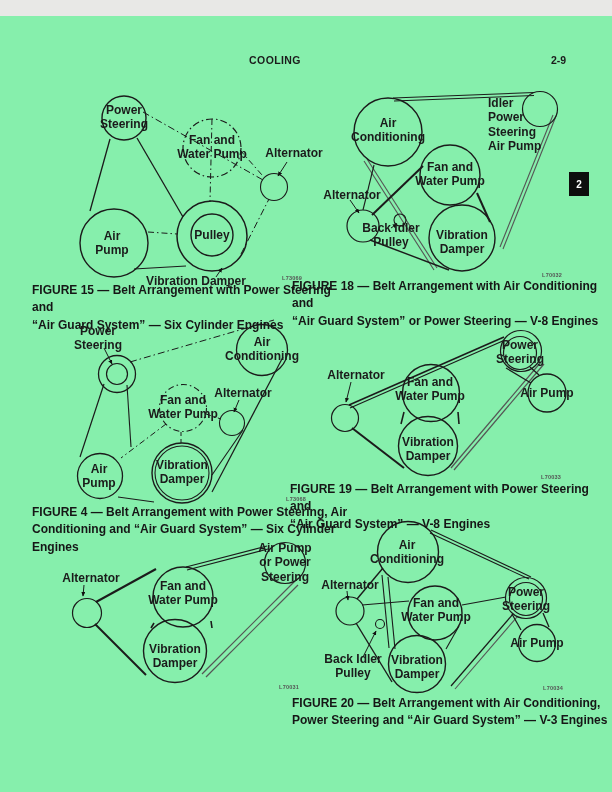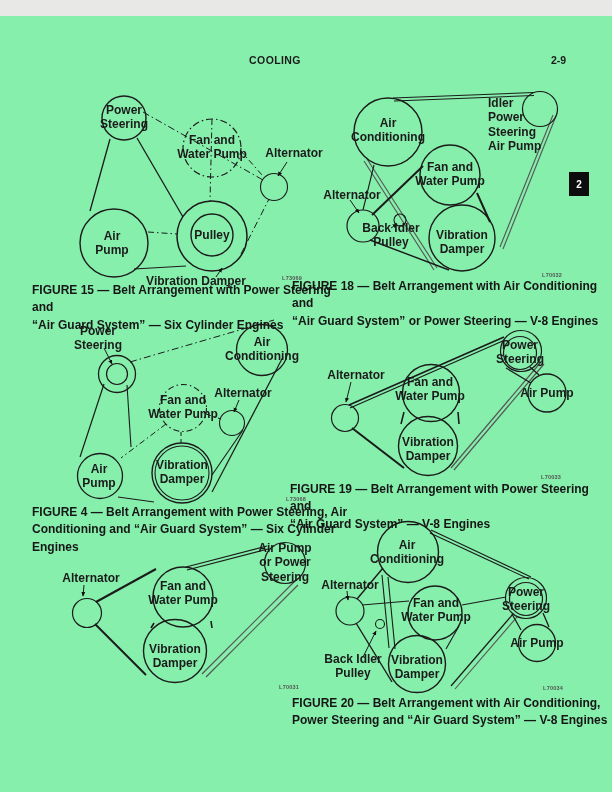--- a/index.html
+++ b/index.html
@@ -276,15 +276,15 @@
 Water Pump</div>
   <div class="lbl" style="left:353px;top:650px">Back Idler
 Pulley</div>
   <div class="lbl" style="left:417px;top:651px">Vibration
 Damper</div>
   <div class="lbl" style="left:526px;top:583px">Power
 Steering</div>
   <div class="lbl" style="left:537px;top:627px">Air Pump</div>
   <div class="code" style="left:553px;top:672px">L70034</div>
   <div class="cap" style="left:452px;top:679px">FIGURE 20 — Belt Arrangement with Air Conditioning,
-Power Steering and “Air Guard System” — V-8 Engines</div>
+Power Steering and “Air Guard System” — V-3 Engines</div>
 
 </div>
 
 </body></html>

